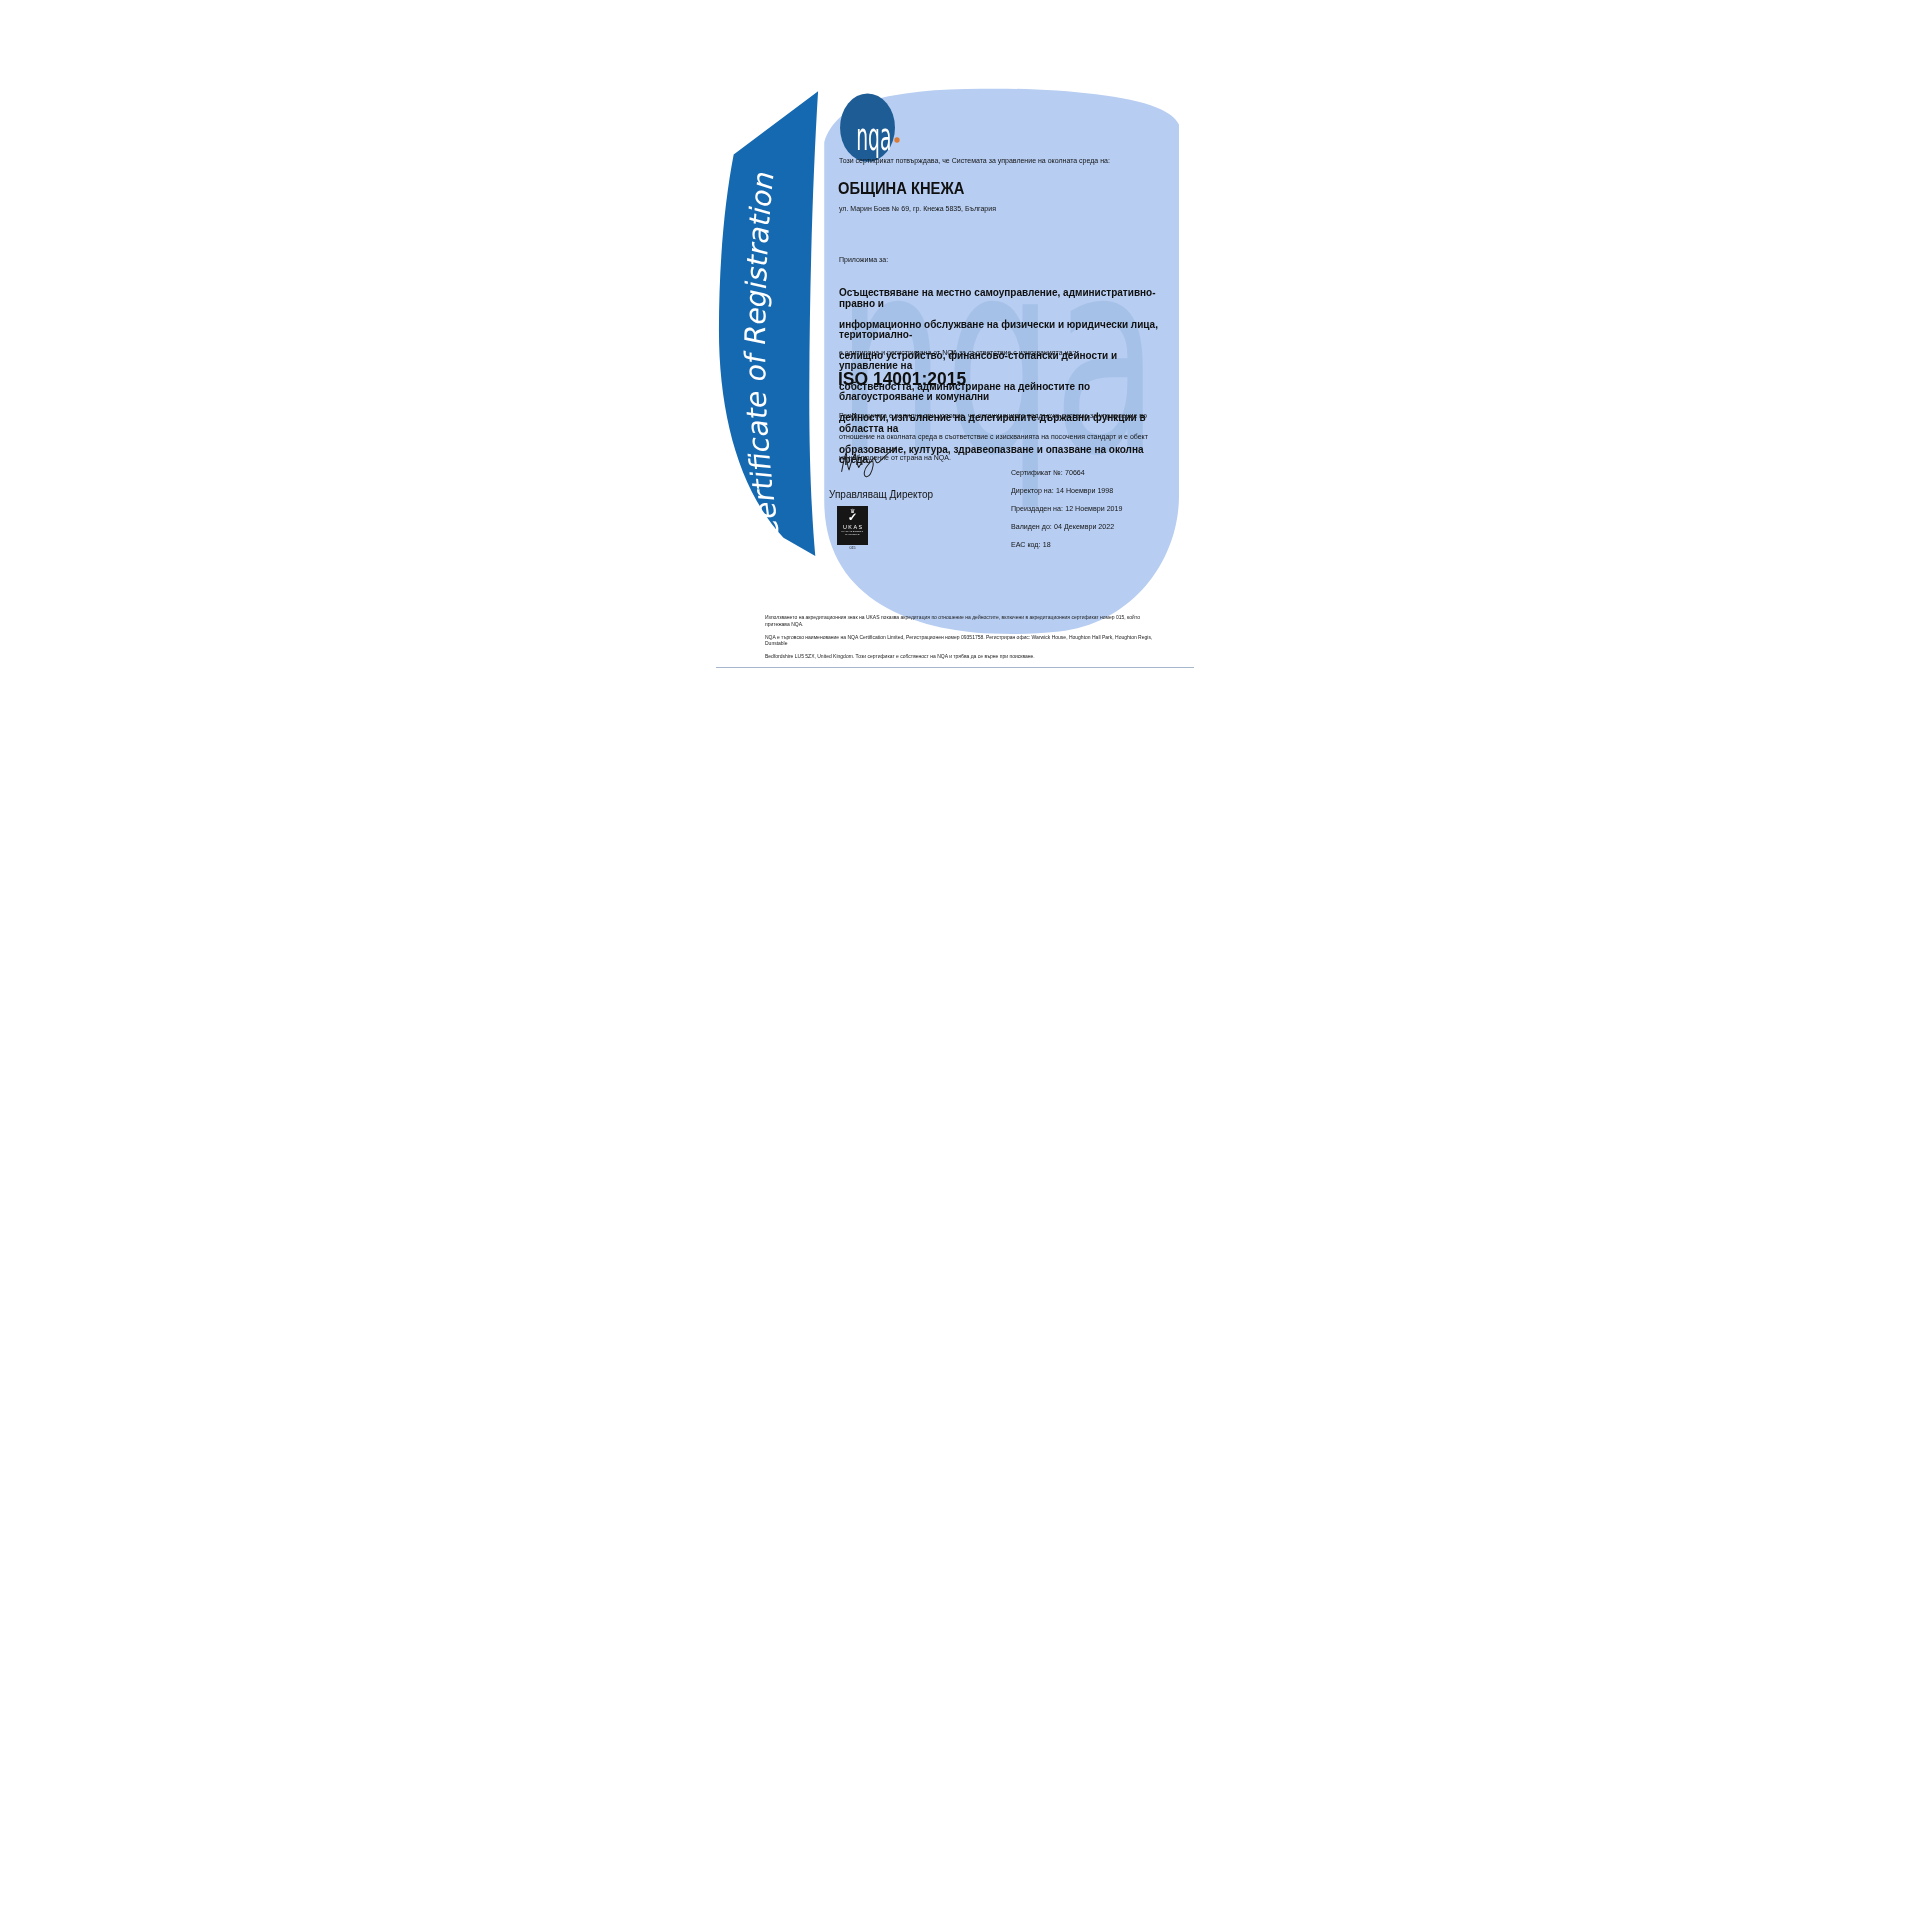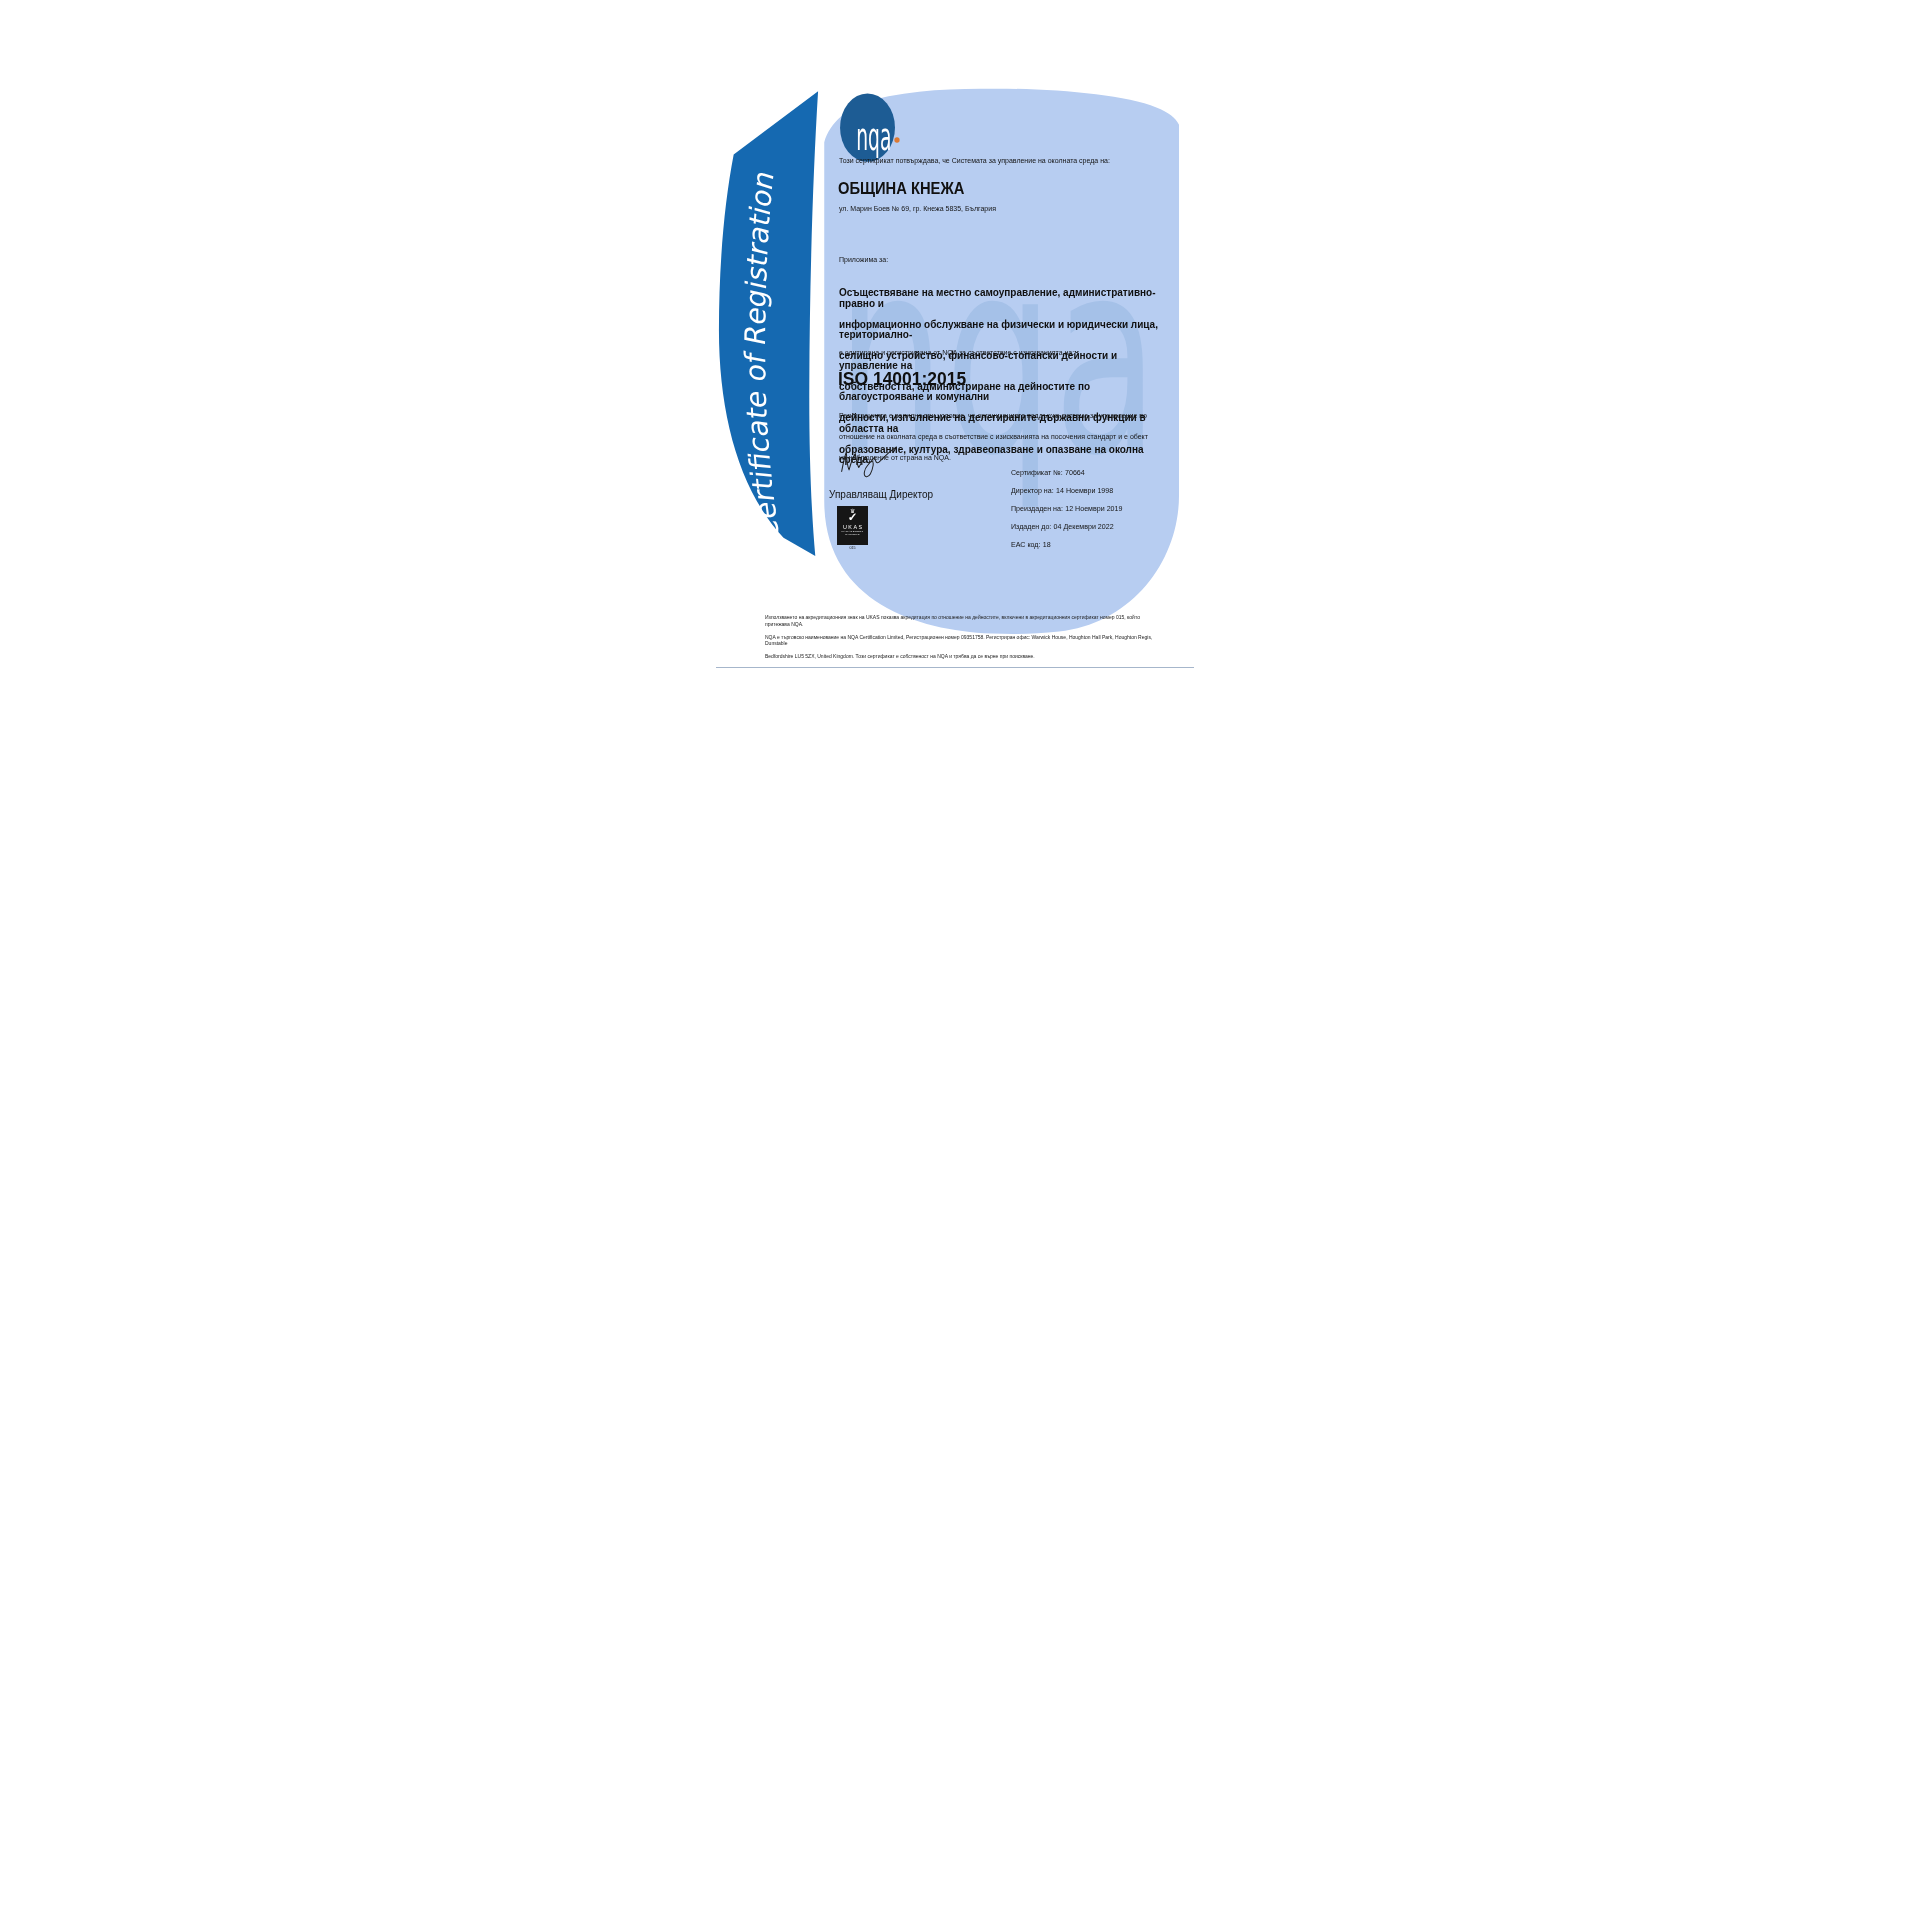--- a/index.html
+++ b/index.html
@@ -133,21 +133,21 @@
       <div class="detail-row">
         <span>Сертификат №:</span><span class="detail-value">70664</span>
       </div>
       <div class="detail-row">
         <span>Директор на:</span><span class="detail-value">14 Ноември 1998</span>
       </div>
       <div class="detail-row">
         <span>Преиздаден на:</span><span class="detail-value">12 Ноември 2019</span>
       </div>
       <div class="detail-row">
-        <span>Издаден до:</span><span class="detail-value">04 Декември 2022</span>
+        <span>Валиден до:</span><span class="detail-value">04 Декември 2022</span>
       </div>
       <div class="detail-row">
         <span>ЕАС код:</span><span class="detail-value">18</span>
       </div>
     </div>
 
     <div class="txt director">Управляващ Директор</div>
 
     <div class="ukas">
       <div class="ukas-crown">♛</div>

